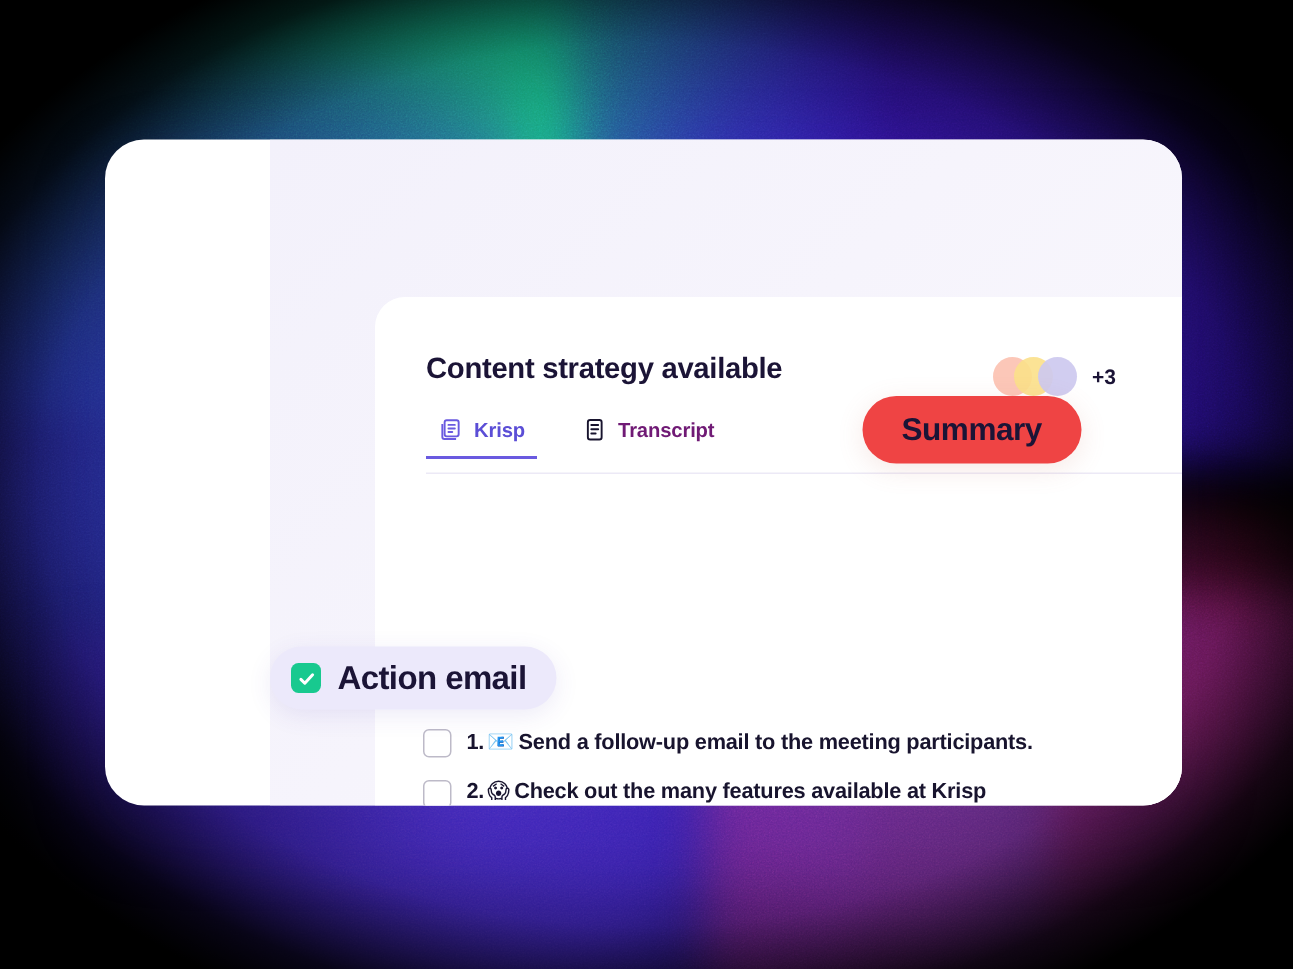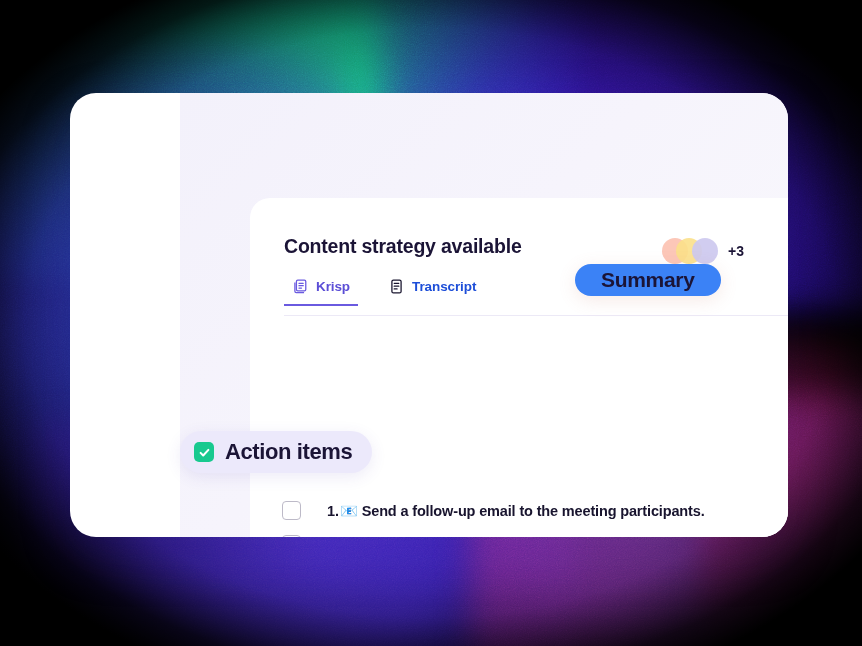--- a/index.html
+++ b/index.html
@@ -205,21 +205,21 @@
     display: flex;
     align-items: center;
     gap: 7px;
     padding: 0 8px 9px 8px;
     cursor: pointer;
   }
   .tab + .tab { margin-left: 22px; }
   .tab-label {
     font-size: 13.5px;
     font-weight: bold;
-    color: #1d4ed8;
+    color: #701a75;
     letter-spacing: -0.1px;
   }
   .tab.active .tab-label { color: #5b4ed6; }
   .tab.active {
     border-bottom: 2.5px solid #6a5ae0;
   }
   .tab-icon { width: 17px; height: 17px; display: block; }
 
   
   #tabs-rule {
@@ -257,48 +257,48 @@
     font-size: 22px;
     font-weight: bold;
     color: #1b1436;
     letter-spacing: -0.4px;
   }
 
   
   #summary-badge {
     position: absolute;
     left: 505px; top: 171px;
-    height: 32px;
+    height: 45px;
     display: flex;
     align-items: center;
     justify-content: center;
     padding: 0 26px;
-    background: #3b82f6;
+    background: #ef4444;
     border-radius: 23px;
     box-shadow: 0 4px 18px rgba(200,120,100,0.16);
     z-index: 6;
   }
   #summary-label {
     font-size: 21px;
     font-weight: bold;
     color: #1b1436;
     letter-spacing: -0.3px;
   }
 
   
   #checklist {
     position: absolute;
     left: 212px; top: 393px;
     right: 12px;
   }
   .check-row {
     display: flex;
-    align-items: flex-end;
+    align-items: flex-start;
     height: 34px;
-    gap: 26px;
+    gap: 10px;
   }
   .check-box {
     width: 17px; height: 17px;
     border: 1.6px solid #bdbac8;
     border-radius: 4px;
     background: #fff;
     flex: none;
     cursor: pointer;
   }
   .check-text {
@@ -387,21 +387,21 @@
     <div id="summary-badge">
       <span id="summary-label">Summary</span>
     </div>
 
     <div id="action-badge">
       <span id="action-check">
         <svg width="13" height="13" viewBox="0 0 13 13" fill="none" stroke="#ffffff" stroke-width="2" stroke-linecap="round" stroke-linejoin="round">
           <path d="M2.6 6.9l2.6 2.6 5.2-5.6"></path>
         </svg>
       </span>
-      <span id="action-label">Action items</span>
+      <span id="action-label">Action email</span>
     </div>
 
     <div id="checklist">
 
       <div class="check-row">
         <span class="check-box"></span>
         <span class="check-text"><span class="check-num">1.</span><span class="check-emoji">📧</span><span>Send a follow-up email to the meeting participants.</span></span>
       </div>
 
       <div class="check-row">

